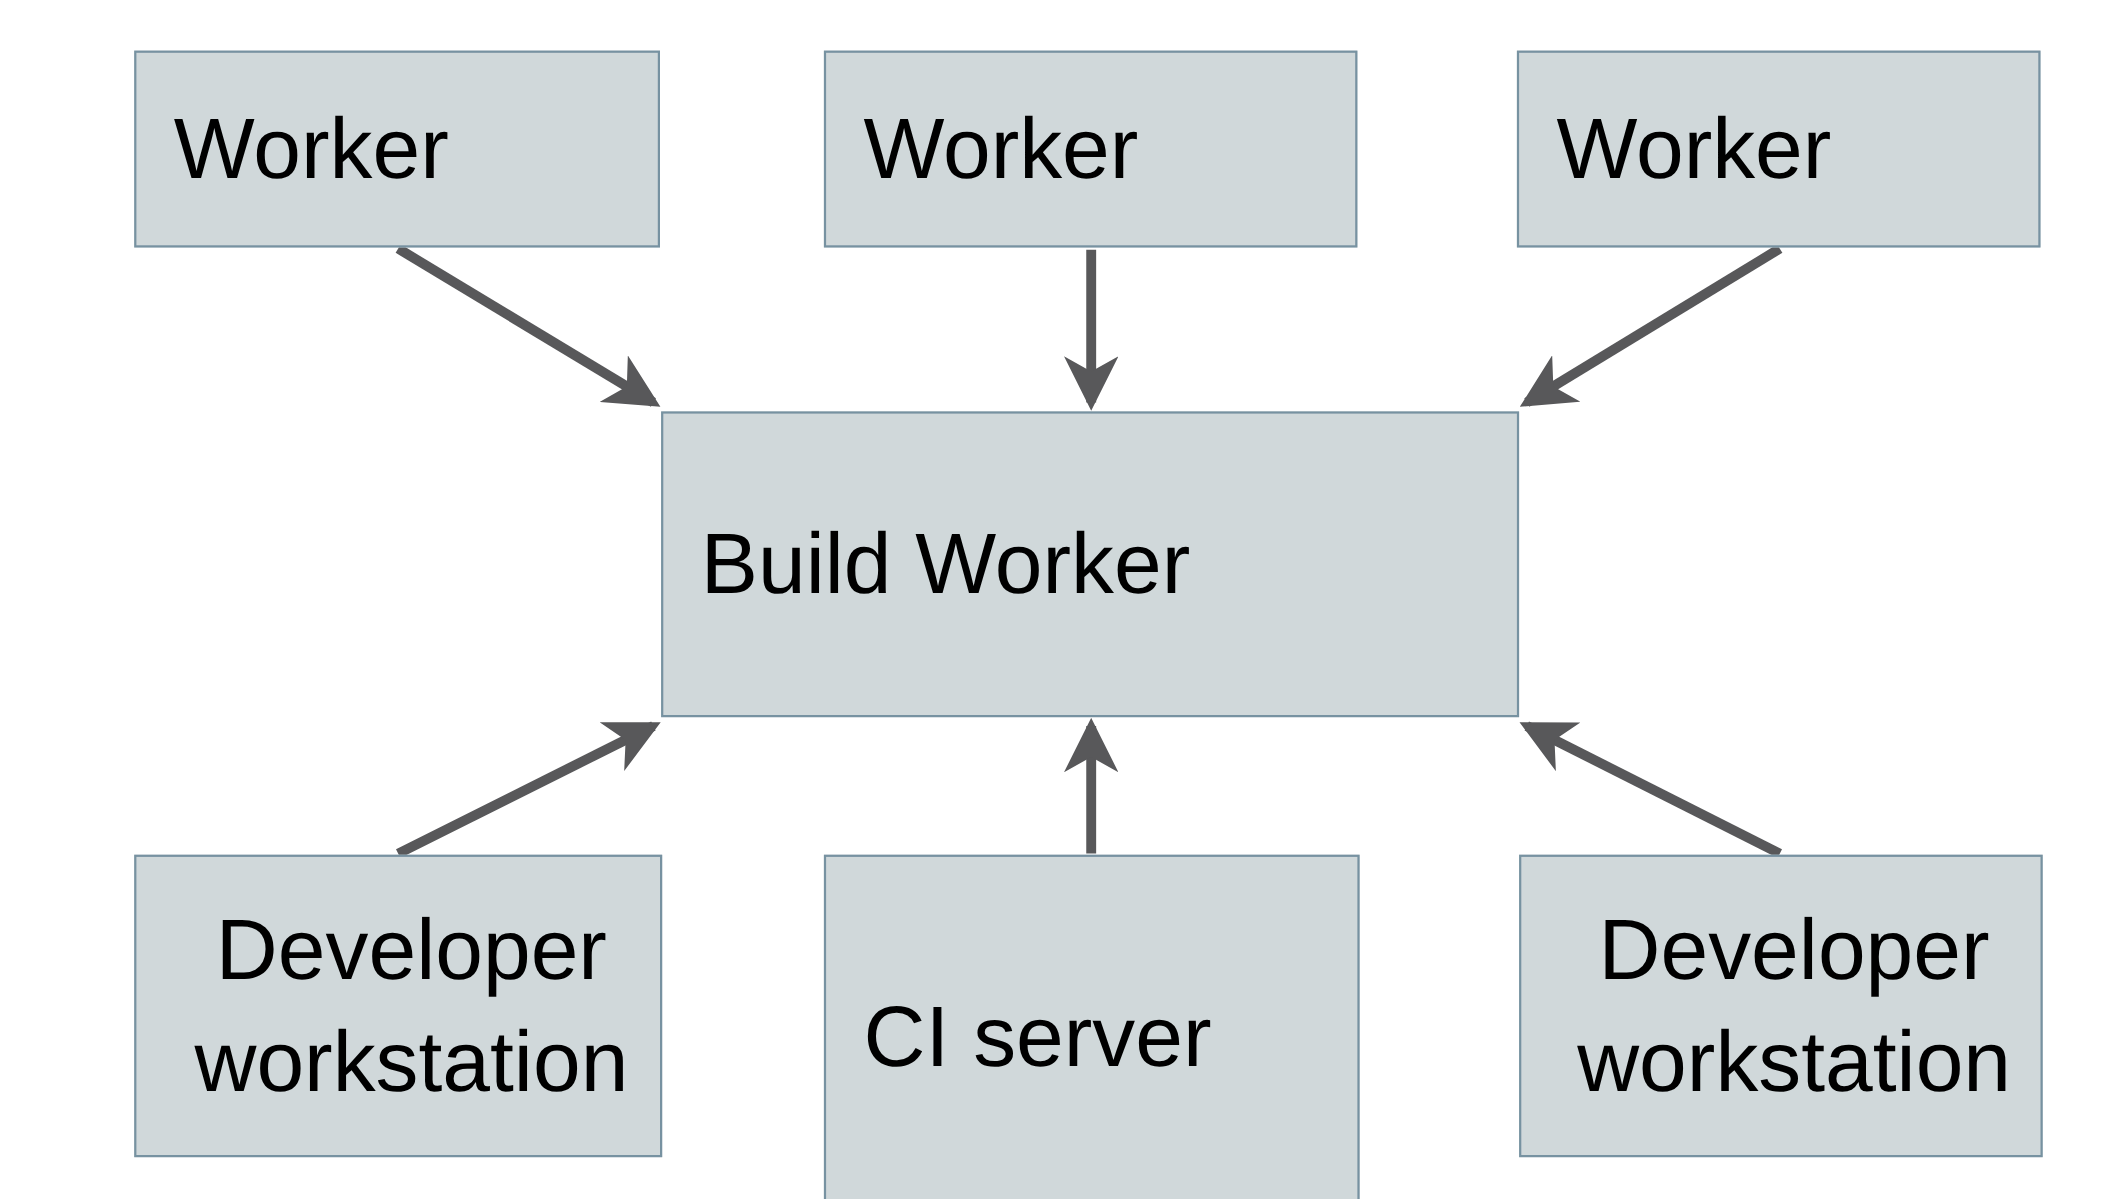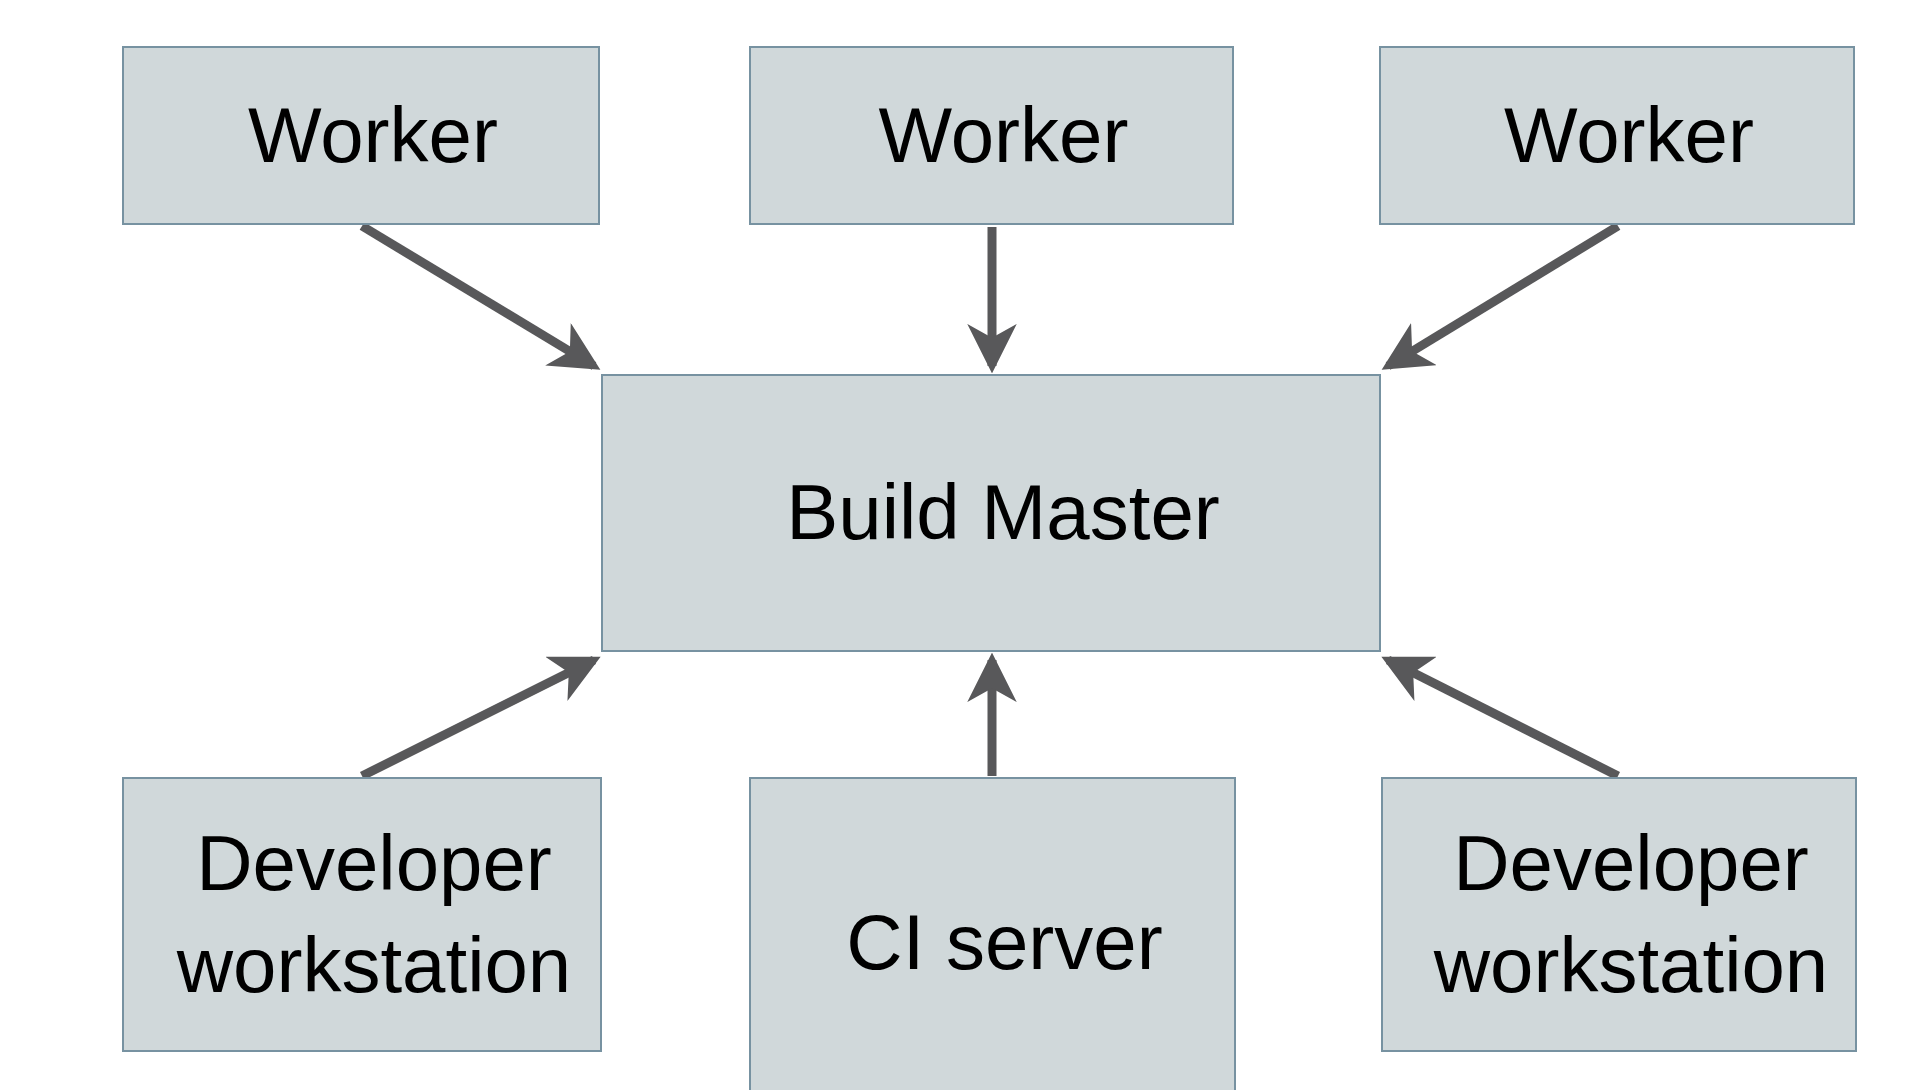--- a/index.html
+++ b/index.html
@@ -27,21 +27,21 @@
     stroke: var(--arrow, #58585a);
     stroke-width: 9;
   }
   .node {
     position: absolute;
     box-sizing: border-box;
     background: var(--node-fill, #d0d8da);
     border: 2.5px solid var(--node-border, #7792a1);
     display: flex;
     align-items: center;
-    justify-content: center;
+    justify-content: flex-start;
     text-align: center;
     padding-left: 24px;
   }
   .node-label {
     display: block;
     color: var(--node-text, #000000);
     font-size: 78px;
     line-height: 1.3;
     letter-spacing: 0;
     padding: 0 10px;
@@ -68,21 +68,21 @@
 <div class="node" style="left: 122px; top: 46px; width: 478px; height: 179px;">
       <span class="node-label">Worker</span>
     </div>
     <div class="node" style="left: 749px; top: 46px; width: 485px; height: 179px;">
       <span class="node-label">Worker</span>
     </div>
     <div class="node" style="left: 1379px; top: 46px; width: 476px; height: 179px;">
       <span class="node-label">Worker</span>
     </div>
     <div class="node" style="left: 601px; top: 374px; width: 780px; height: 278px;">
-      <span class="node-label">Build Master</span>
+      <span class="node-label">Build Worker</span>
     </div>
     <div class="node" style="left: 122px; top: 777px; width: 480px; height: 275px;">
       <span class="node-label">Developer workstation</span>
     </div>
     <div class="node" style="left: 749px; top: 777px; width: 487px; height: 332px;">
       <span class="node-label">CI server</span>
     </div>
     <div class="node" style="left: 1381px; top: 777px; width: 476px; height: 275px;">
       <span class="node-label">Developer workstation</span>
     </div>

